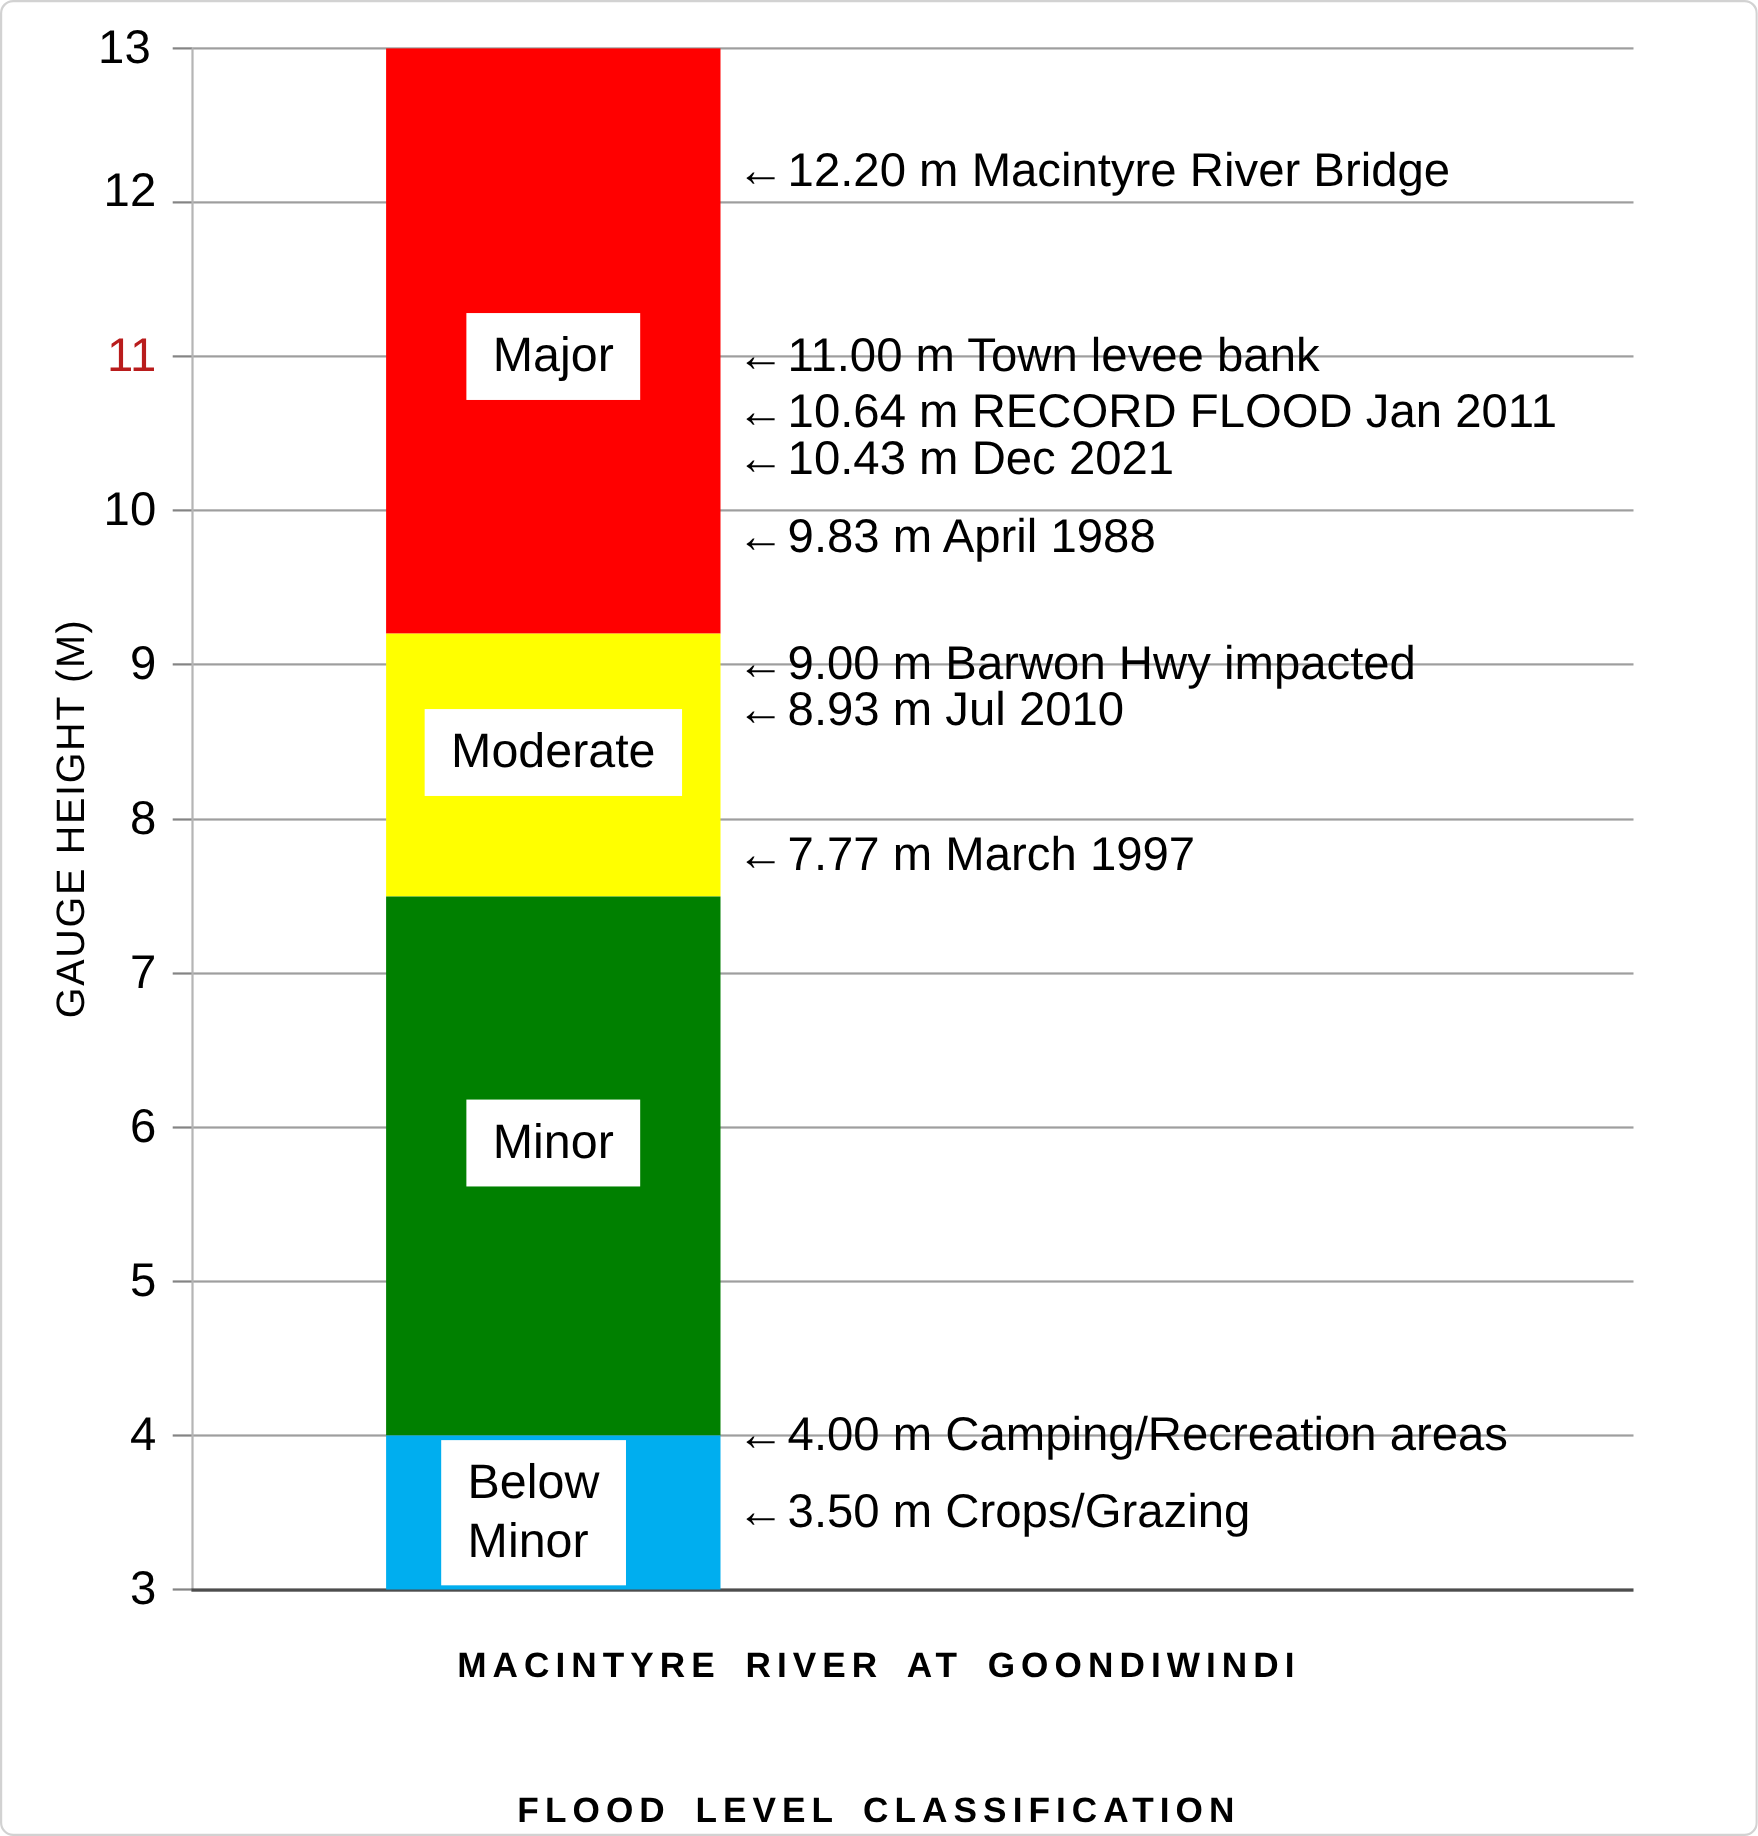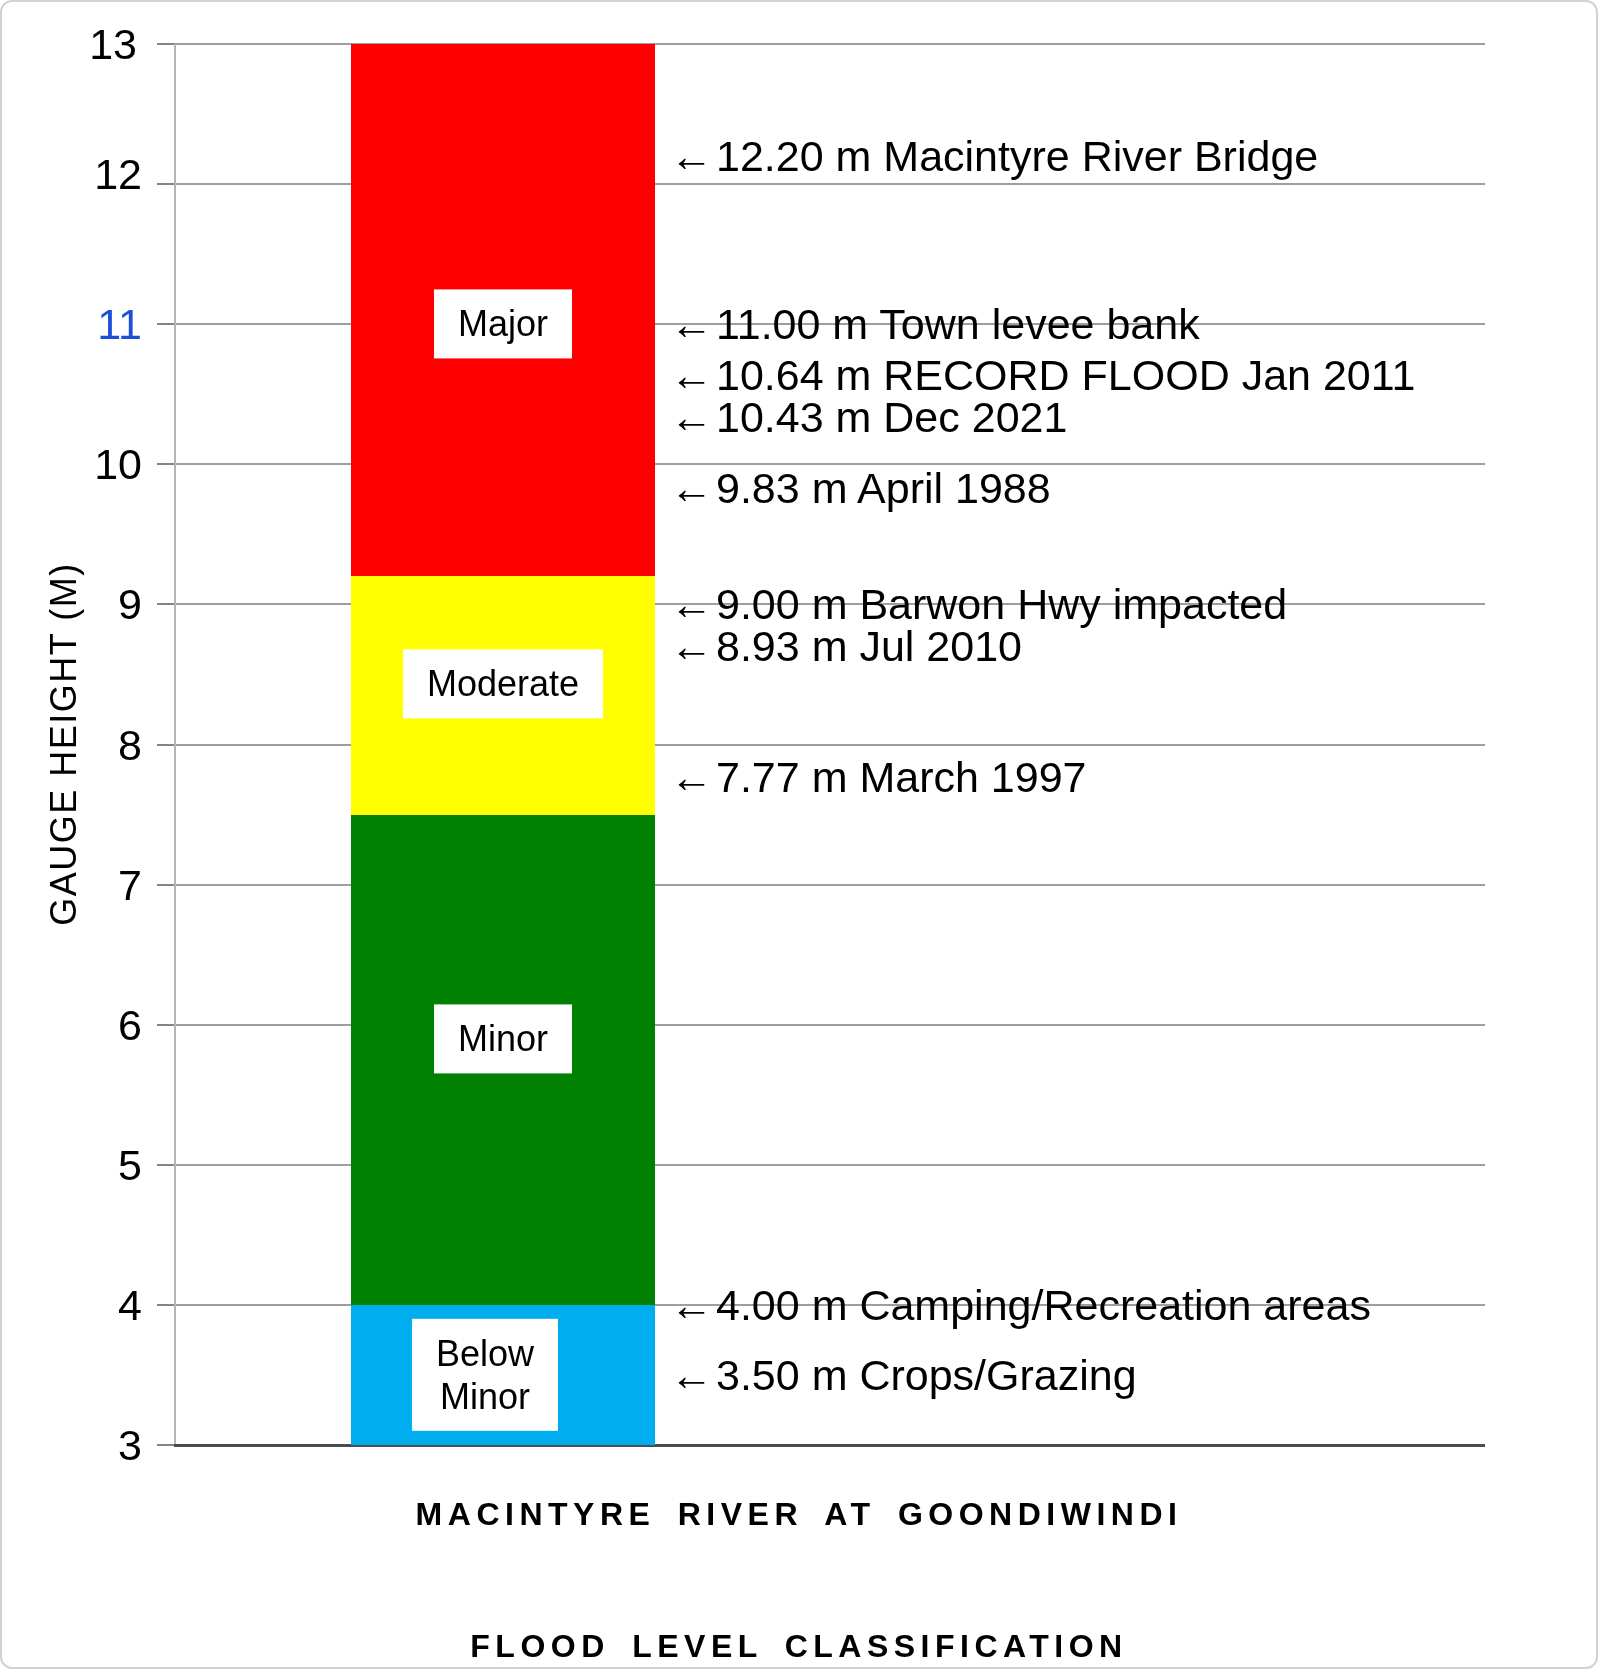--- a/index.html
+++ b/index.html
@@ -17,22 +17,22 @@
     text-align:right; font-size:43px; line-height:1;
   }
   .ylabel {
     position:absolute; left:62px; top:742px;
     transform:translate(-50%,-50%) rotate(-90deg);
     font-size:36px; letter-spacing:1.5px; white-space:nowrap;
   }
   .zone { position:absolute; }
   .zone-label {
     position:absolute; transform:translate(-50%,-50%);
-    background:#ffffff; font-size:36px; line-height:1.2;
-    padding:13px 24px; text-align:center; white-space:nowrap;
+    background:#ffffff; font-size:44px; line-height:1.2;
+    padding:13px 24px; text-align:left; white-space:nowrap;
   }
   .annotation {
     position:absolute; transform:translateY(-50%);
     font-size:43px; line-height:1; white-space:nowrap;
     display:flex; align-items:center; gap:3px;
   }
   .annotation .arrow { font-size:43px; }
   .title-line {
     position:absolute; left:50%; transform:translate(-50%,-50%);
     font-size:32px; font-weight:bold; letter-spacing:5.5px; word-spacing:8px;
@@ -63,21 +63,21 @@
       <div class="tick" style="top: 741.5px; left: 155px; width: 18px; background: rgb(132, 132, 132);"></div>
       <div class="tick-label" style="top: 742.5px; left: 10px; width: 130px; color: rgb(0, 0, 0);">8</div>
       <div class="gridline" style="top: 601.4px; left: 173px; width: 1310px; background: rgb(158, 158, 158);"></div>
       <div class="tick" style="top: 601.4px; left: 155px; width: 18px; background: rgb(132, 132, 132);"></div>
       <div class="tick-label" style="top: 602.4px; left: 10px; width: 130px; color: rgb(0, 0, 0);">9</div>
       <div class="gridline" style="top: 461.3px; left: 173px; width: 1310px; background: rgb(158, 158, 158);"></div>
       <div class="tick" style="top: 461.3px; left: 155px; width: 18px; background: rgb(132, 132, 132);"></div>
       <div class="tick-label" style="top: 462.3px; left: 10px; width: 130px; color: rgb(0, 0, 0);">10</div>
       <div class="gridline" style="top: 321.2px; left: 173px; width: 1310px; background: rgb(158, 158, 158);"></div>
       <div class="tick" style="top: 321.2px; left: 155px; width: 18px; background: rgb(132, 132, 132);"></div>
-      <div class="tick-label" style="top: 322.2px; left: 10px; width: 130px; color: #1d4ed8;">11</div>
+      <div class="tick-label" style="top: 322.2px; left: 10px; width: 130px; color: #b91c1c;">11</div>
       <div class="gridline" style="top: 181.1px; left: 173px; width: 1310px; background: rgb(158, 158, 158);"></div>
       <div class="tick" style="top: 181.1px; left: 155px; width: 18px; background: rgb(132, 132, 132);"></div>
       <div class="tick-label" style="top: 172px; left: 10px; width: 130px; color: #000000;">12</div>
       <div class="gridline" style="top: 41px; left: 173px; width: 1310px; background: rgb(158, 158, 158);"></div>
       <div class="tick" style="top: 41px; left: 155px; width: 18px; background: rgb(132, 132, 132);"></div>
       <div class="tick-label" style="top: 42px; left: 5px; width: 130px; color: rgb(0, 0, 0);">13</div>
       <div class="axis-left" style="left: 172px; top: 42px; height: 1401px; background: rgb(181, 181, 181);"></div>
       <div class="axis-bottom" style="left: 172px; top: 1442px; width: 1311px; background: rgb(77, 77, 77);"></div>
       <div class="zone" style="left: 349px; width: 304px; top: 42px; height: 532.38px; background: rgb(255, 0, 0);"></div>
       <div class="zone" style="left: 349px; width: 304px; top: 574.38px; height: 238.17px; background: rgb(255, 255, 0);"></div>

